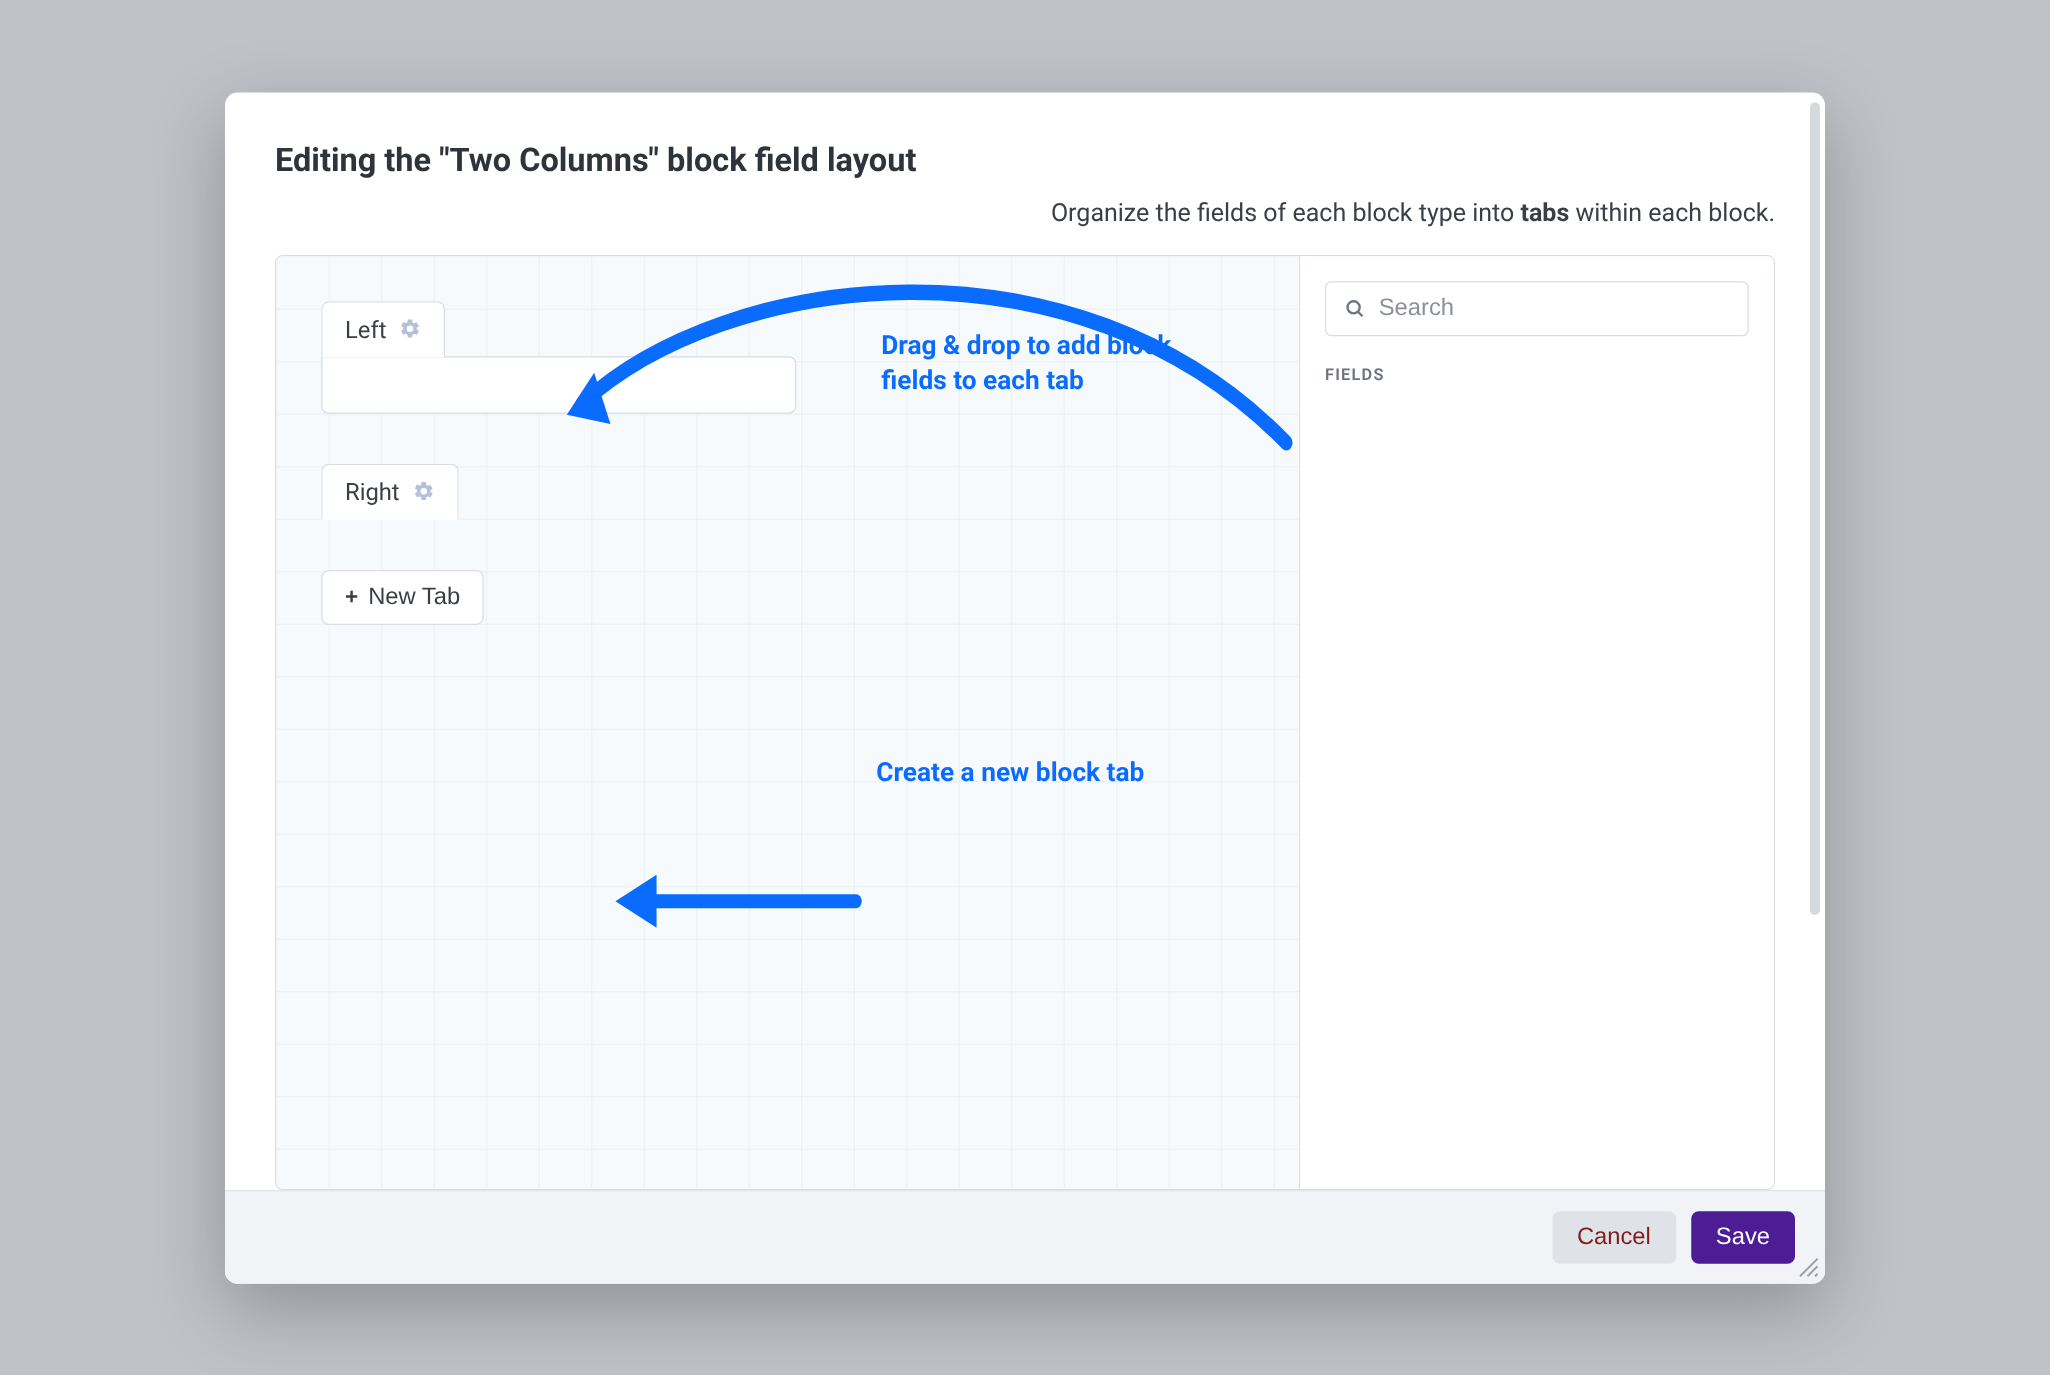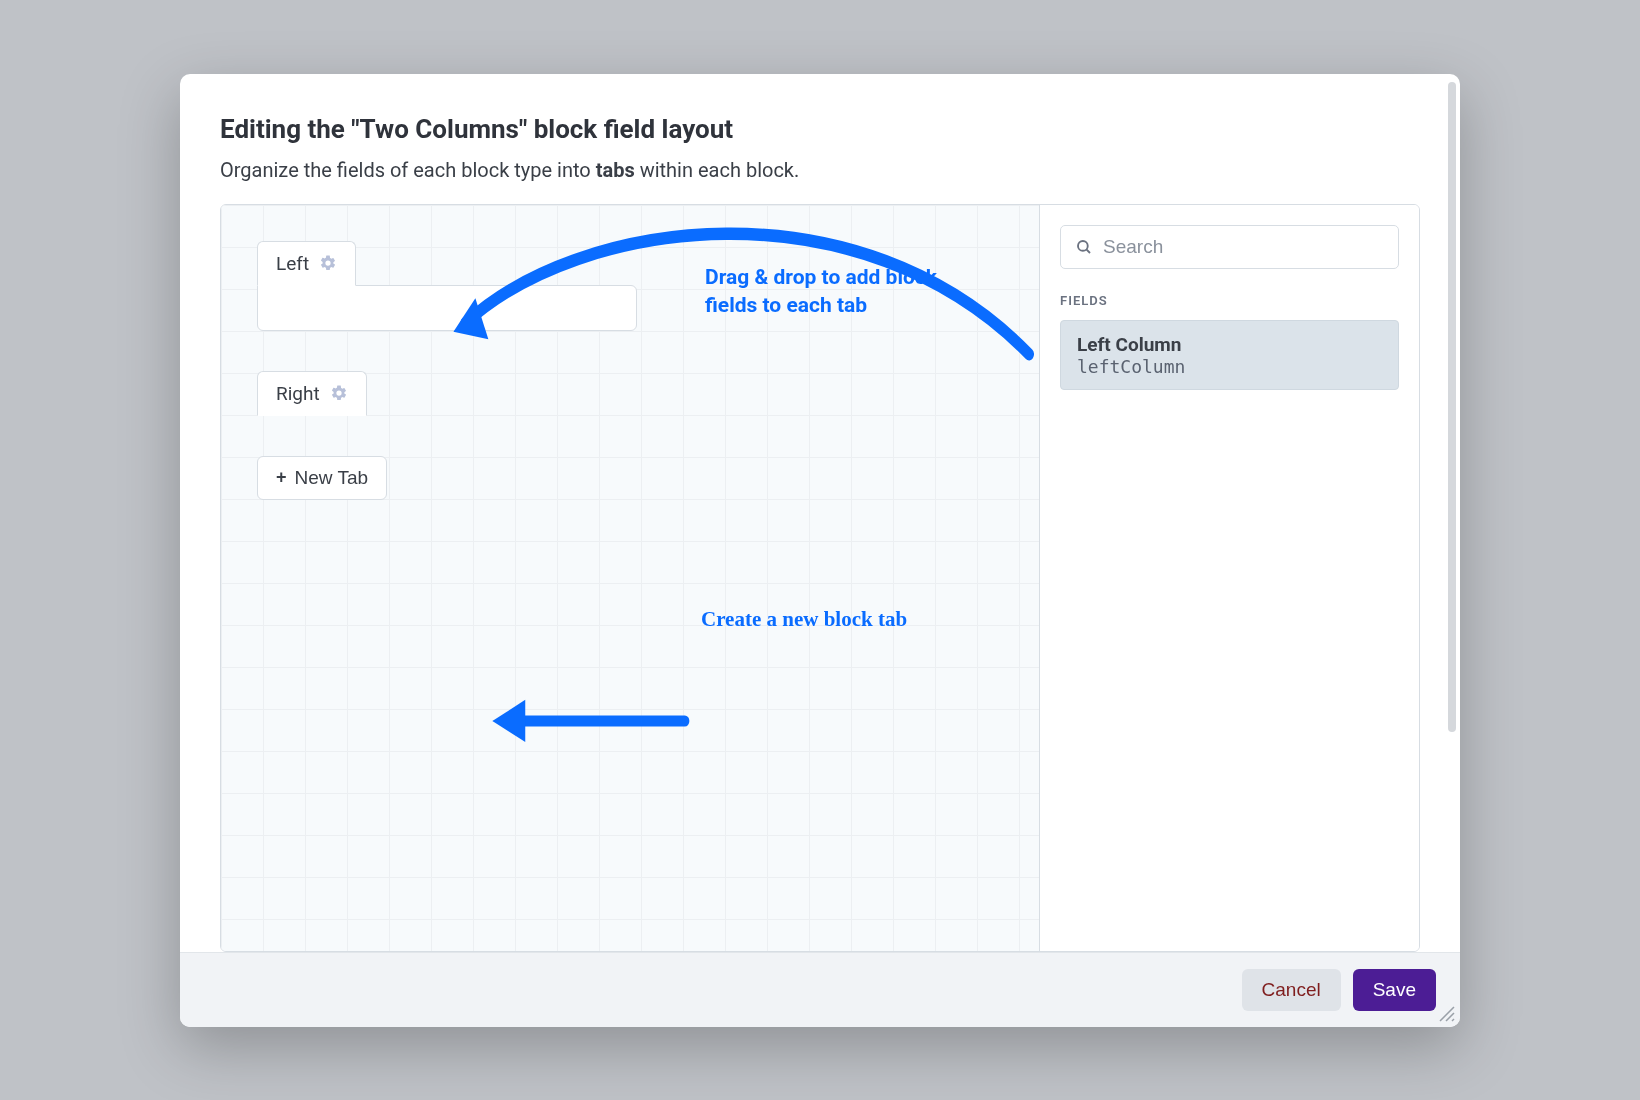--- a/index.html
+++ b/index.html
@@ -25,20 +25,21 @@
     .title {
       font-size: 26px;
       font-weight: 700;
       color: #2f333b;
       margin-bottom: 14px;
     }
     .subtitle {
       font-size: 20px;
       color: #3a3f47;
       margin-bottom: 22px;
+      text-align: right;
     }
     .subtitle b { font-weight: 700; }
     .workspace {
       display: flex;
       border: 1px solid #d7dde3;
       border-radius: 6px;
       overflow: hidden;
       height: 748px;
       position: relative;
     }
@@ -131,21 +132,21 @@
 
     .annotation {
       position: absolute;
       color: #0a6cff;
       font-weight: 700;
       font-size: 21px;
       line-height: 1.35;
       pointer-events: none;
     }
     .anno-1 { left: 484px; top: 58px; width: 240px; }
-    .anno-2 { left: 480px; top: 400px; font-family: Liberation Serif, serif; }
+    .anno-2 { left: 480px; top: 400px; }
 
     .svg-overlay {
       position: absolute; inset: 0; width: 100%; height: 100%; pointer-events: none;
     }
 
     .modal-footer {
       background: #f1f3f6;
       border-top: 1px solid #e2e6ea;
       padding: 16px 24px;
       display: flex;
@@ -230,24 +231,20 @@
 
       <div class="sidebar">
         <div class="search-wrap">
           <svg class="search-icon-svg" viewBox="0 0 24 24" fill="none" stroke="currentColor" stroke-width="2.5">
               <circle cx="10.5" cy="10.5" r="6.5"></circle>
               <line x1="20" y1="20" x2="15.2" y2="15.2"></line>
             </svg>
           <input type="text" placeholder="Search" style="">
         </div>
         <div class="side-label">FIELDS</div>
-        <div class="field-chip">
-          <div class="label">Left Column</div>
-          <div class="handle">leftColumn</div>
-        </div>
       </div>
     </div>
   </div>
 
   <div class="modal-footer">
     <button class="btn btn-cancel">Cancel</button>
     <button class="btn btn-save">Save</button>
   </div>
 
   <svg class="resize-grip" viewBox="0 0 20 20">

